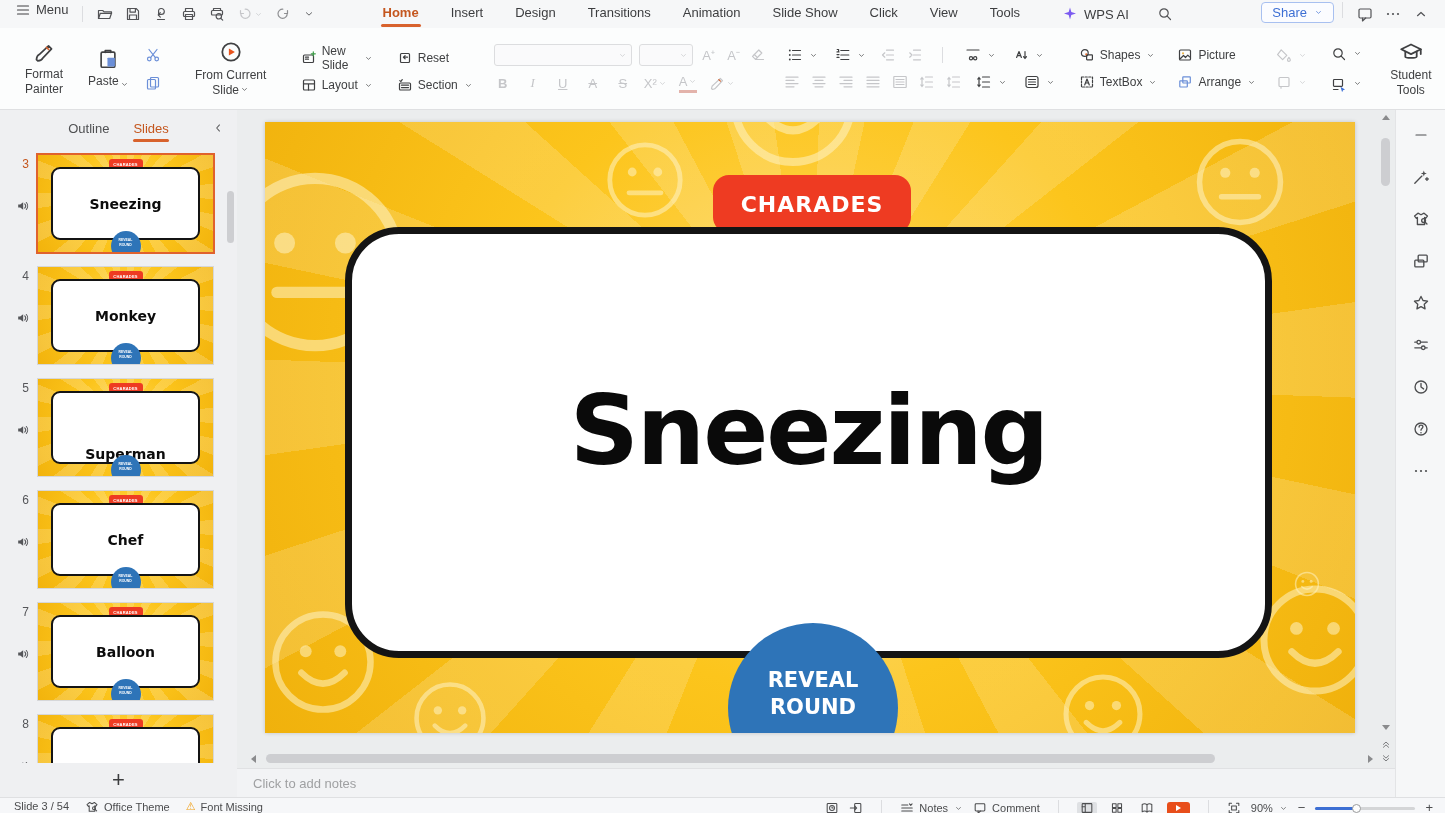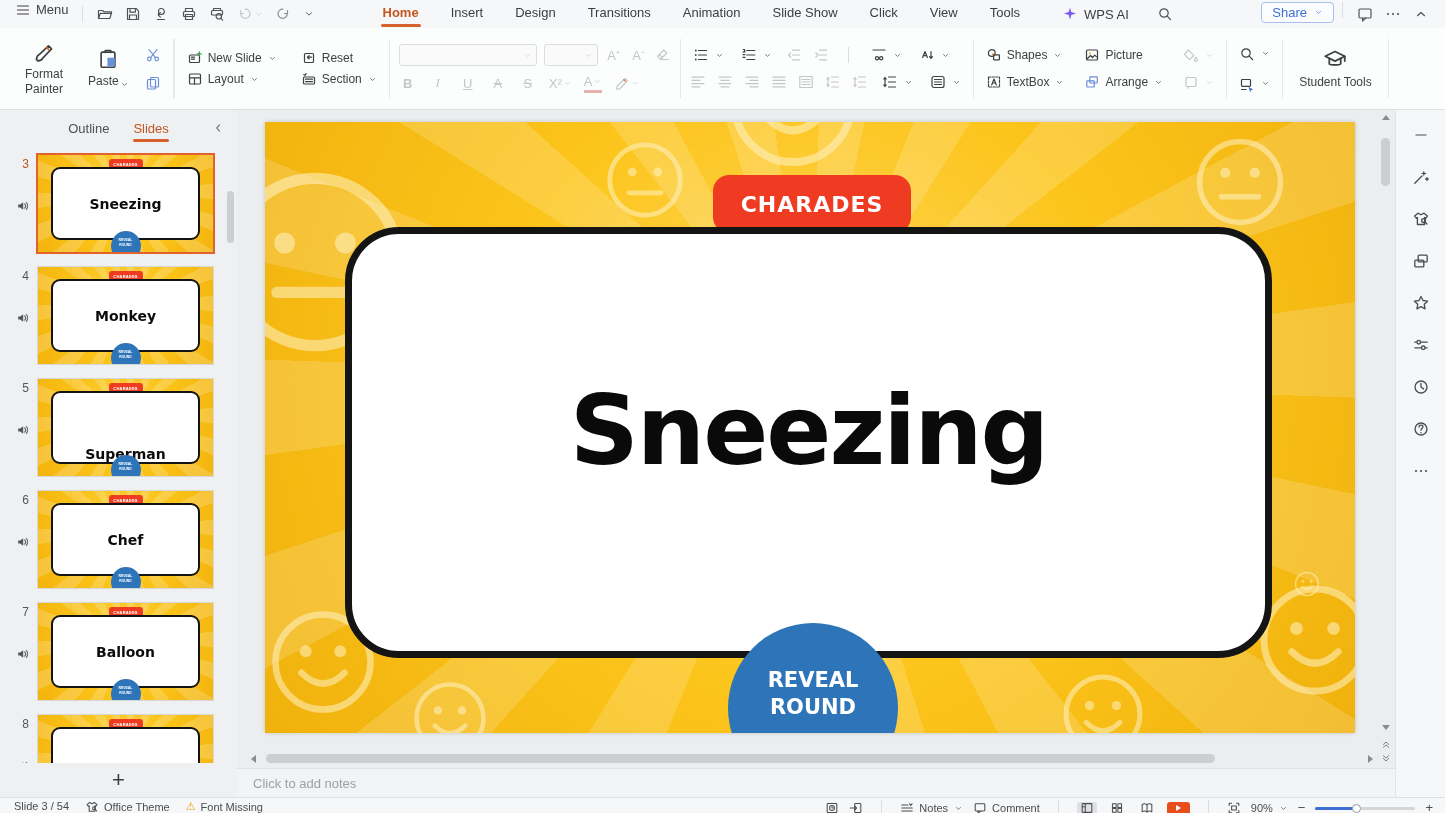--- a/index.html
+++ b/index.html
@@ -539,20 +539,30 @@
           </div>
         <div class="srow" style="color:#6b8fd8">
             <svg class="icn i16">
               <use href="#s-copy"></use>
             </svg>
           </div>
       </div>
     </div>
     <div class="rsep"></div>
 
+    <div class="rgroup">
+      <div class="bigbtn">
+        <svg class="icn i24">
+            <use href="#s-playc"></use>
+          </svg>
+        <span style="width:84px;display:inline-block"><span>From Current Slide</span><svg class="icn car">
+              <use href="#s-chevd"></use>
+            </svg></span>
+      </div>
+    </div>
     <div class="rsep"></div>
 
     <div class="rgroup">
       <div class="grid22">
         <div class="srow">
             <svg class="icn i16">
               <use href="#s-newslide"></use>
             </svg>
             <span>New Slide</span>
             <svg class="icn car">

